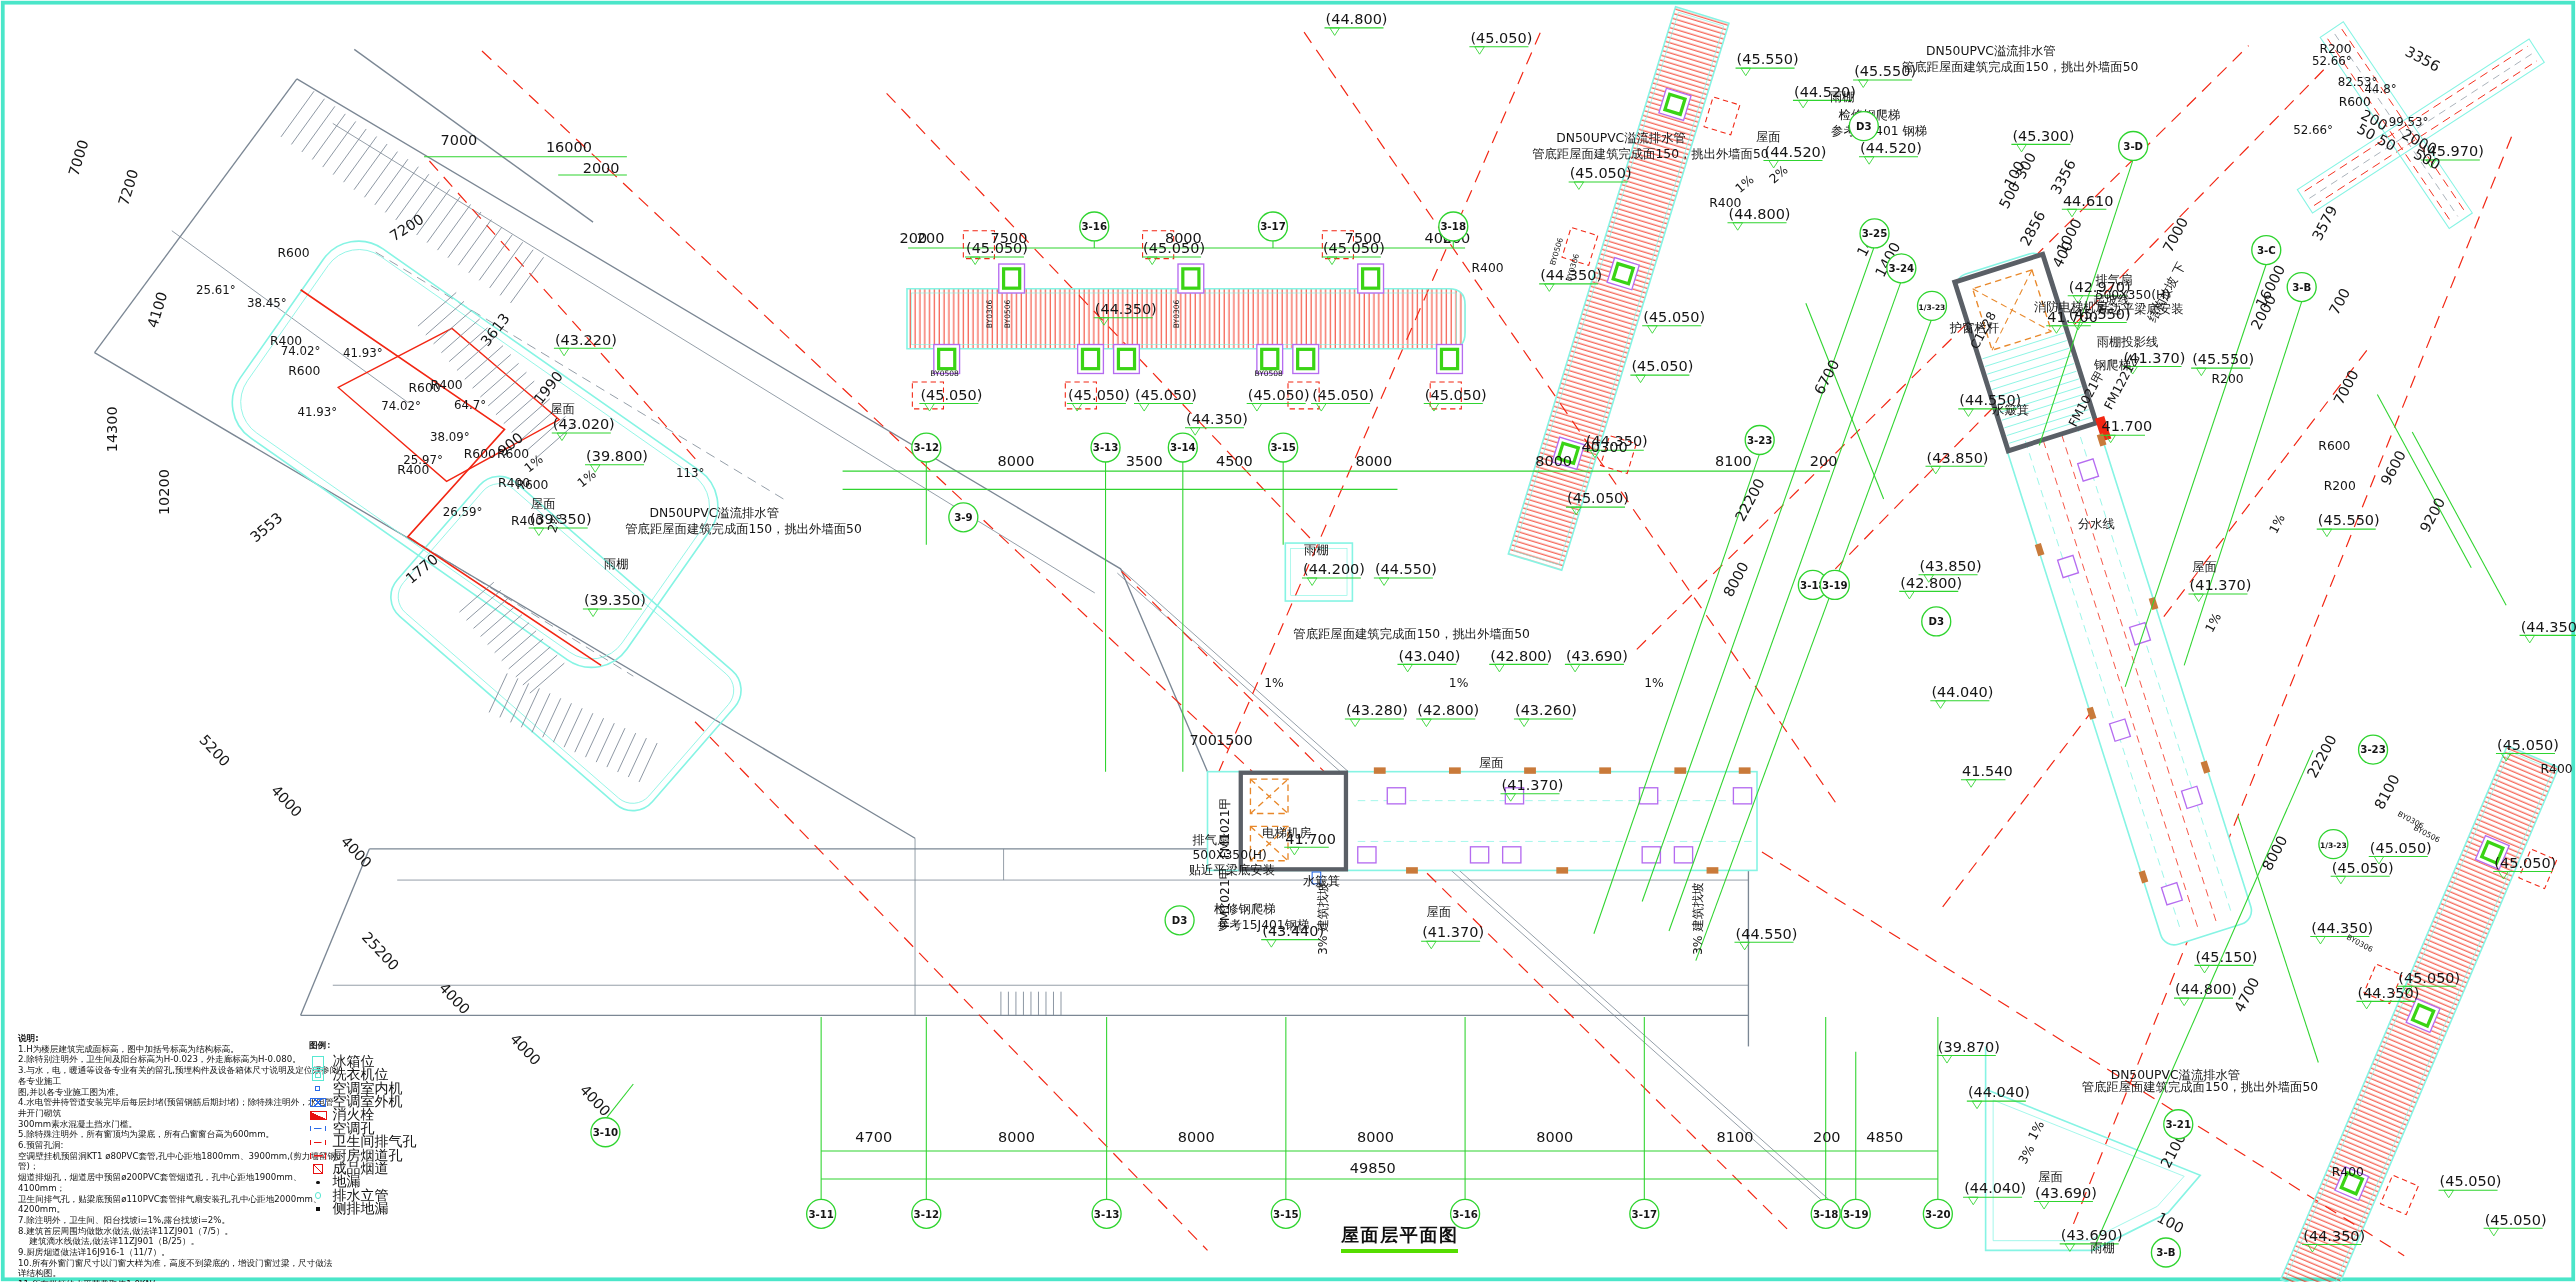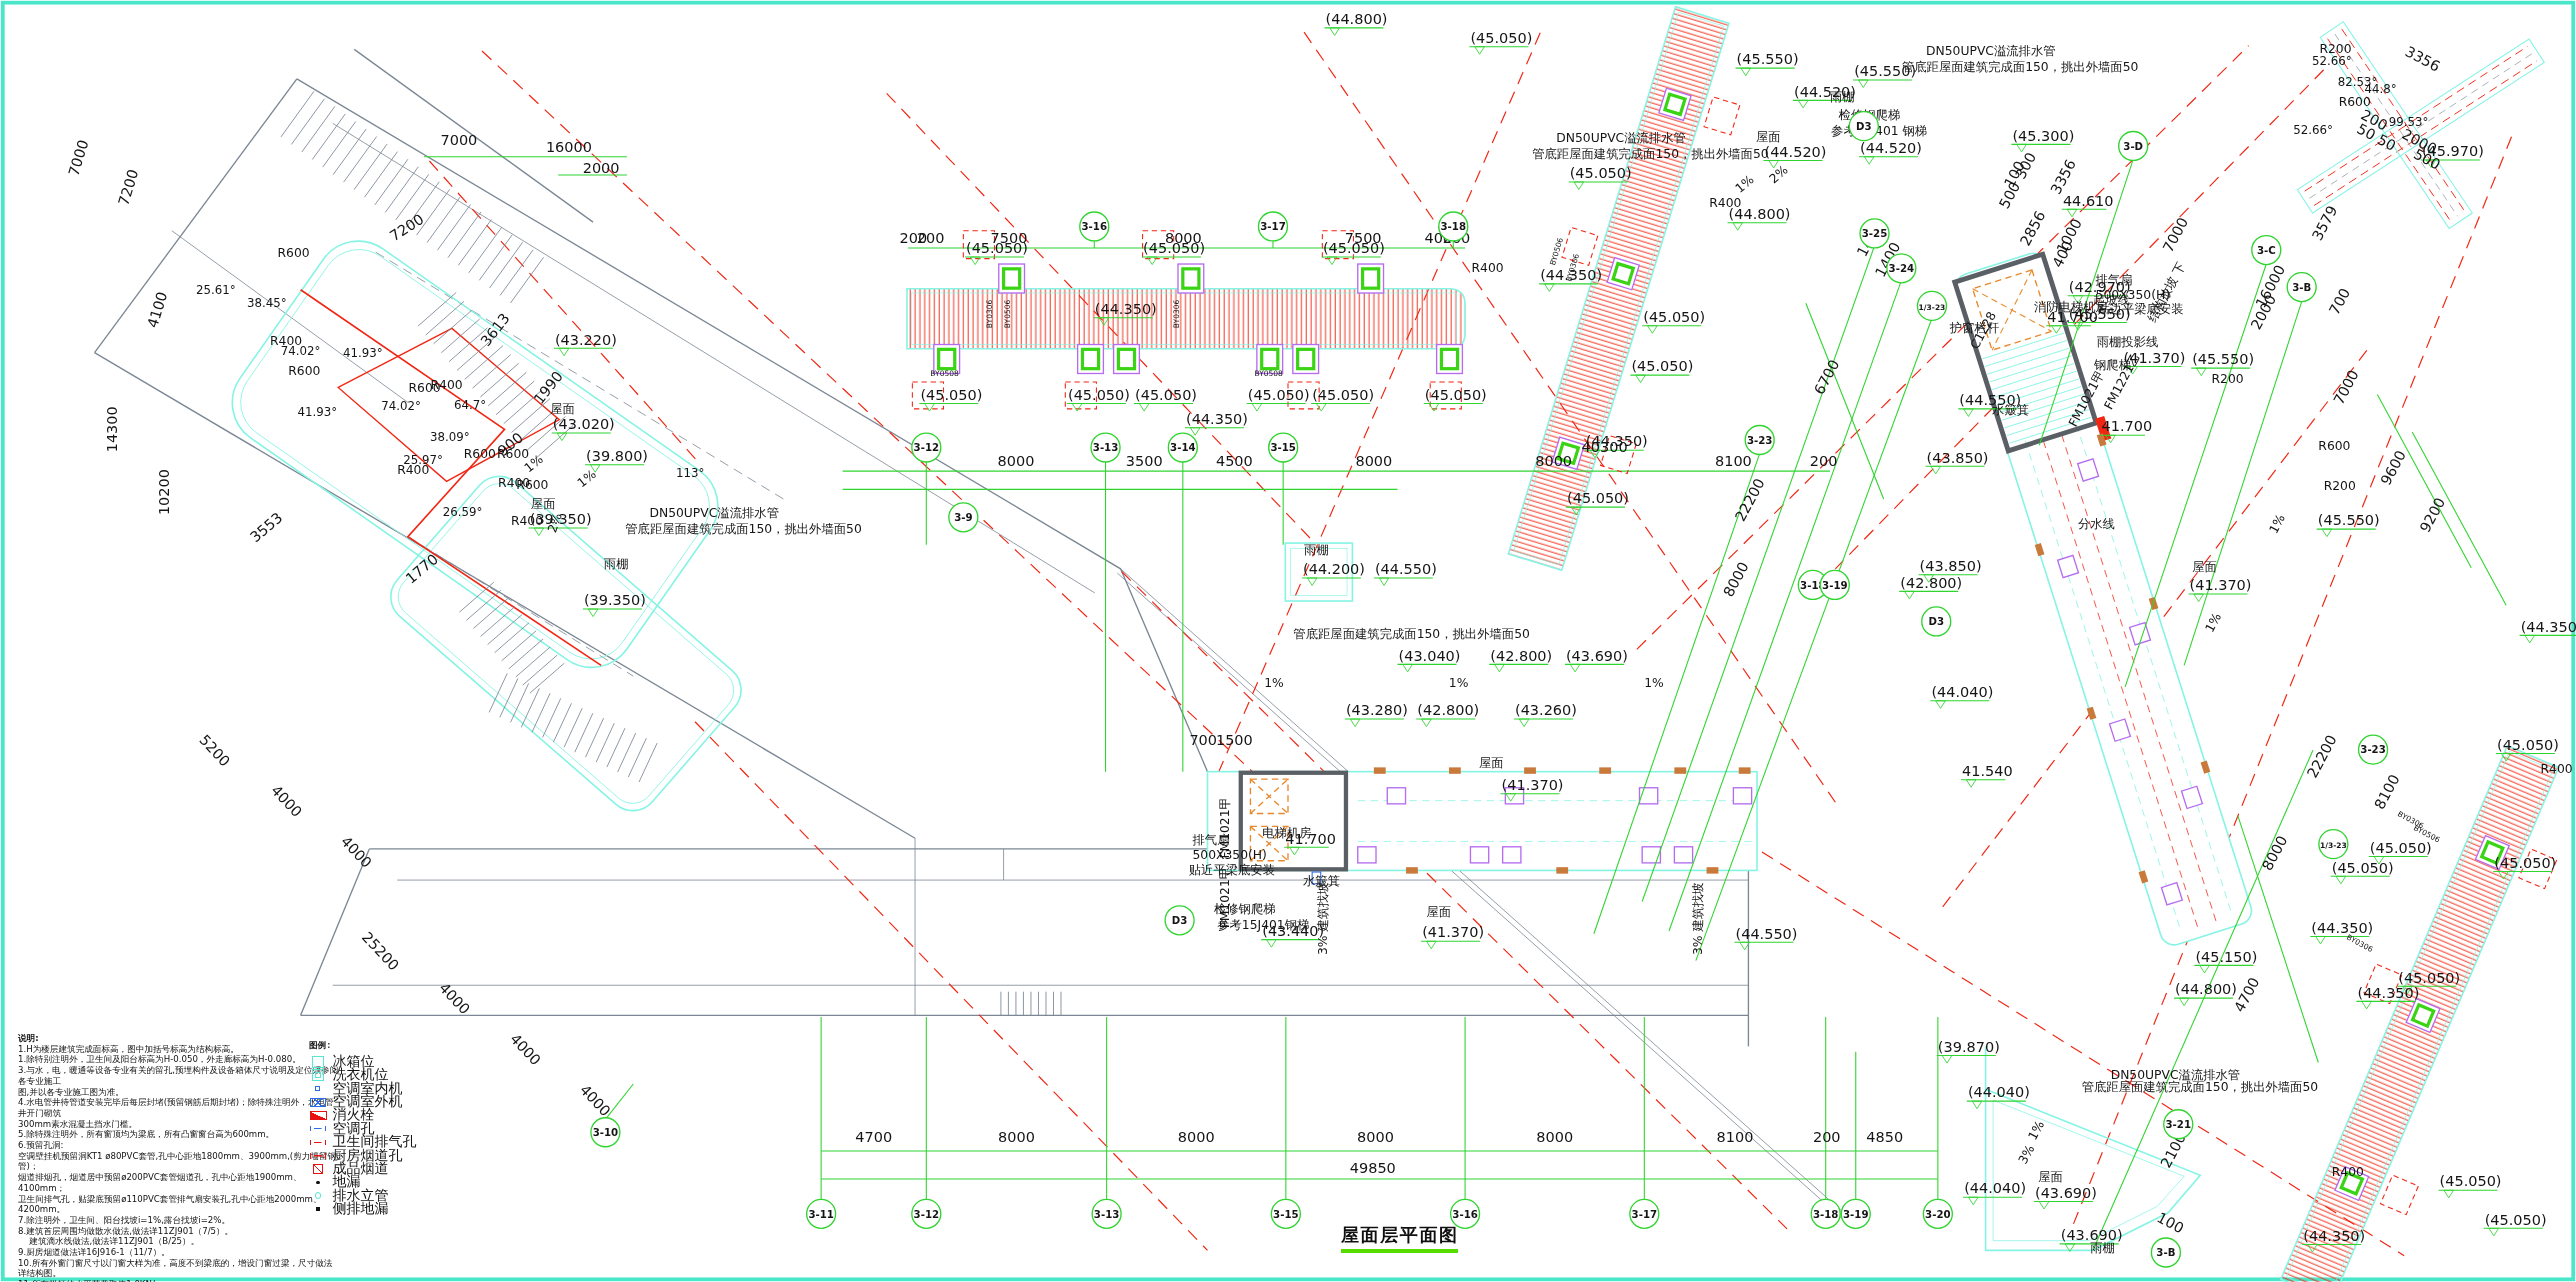--- a/index.html
+++ b/index.html
@@ -895,21 +895,21 @@
         <text class="t-bub" transform="translate(2198,1722)">D3</text>
         <circle cx="3608" cy="1158" r="27" fill="#ffffff" stroke="#2fd42f" stroke-width="2.5"></circle>
         <text class="t-bub" transform="translate(3608,1165)">D3</text>
       </g>
 </svg>
 
 <div id="notes">
   <div class="nheading">说明:</div>
   <div id="notes-lines">
         <div>1.H为楼层建筑完成面标高，图中加括号标高为结构标高。</div>
-        <div>1.除特别注明外，卫生间及阳台标高为H-0.050，外走廊标高为H-0.080。</div>
+        <div>2.除特别注明外，卫生间及阳台标高为H-0.023，外走廊标高为H-0.080。</div>
         <div>3.与水，电，暖通等设备专业有关的留孔,预埋构件及设备箱体尺寸说明及定位须参阅各专业施工</div>
         <div>图,并以各专业施工图为准。</div>
         <div>4.水电管井待管道安装完毕后每层封堵(预留钢筋后期封堵)；除特殊注明外，水电管井开门砌筑</div>
         <div>300mm素水混凝土挡水门槛。</div>
         <div>5.除特殊注明外，所有窗顶均为梁底，所有凸窗窗台高为600mm。</div>
         <div>6.预留孔洞:</div>
         <div>空调壁挂机预留洞KT1 ø80PVC套管,孔中心距地1800mm、3900mm,(剪力墙留钢管)；</div>
         <div>烟道排烟孔，烟道居中预留ø200PVC套管烟道孔，孔中心距地1900mm、4100mm；</div>
         <div>卫生间排气孔，贴梁底预留ø110PVC套管排气扇安装孔,孔中心距地2000mm、4200mm。</div>
         <div>7.除注明外，卫生间、阳台找坡i=1%,露台找坡i=2%。</div>

